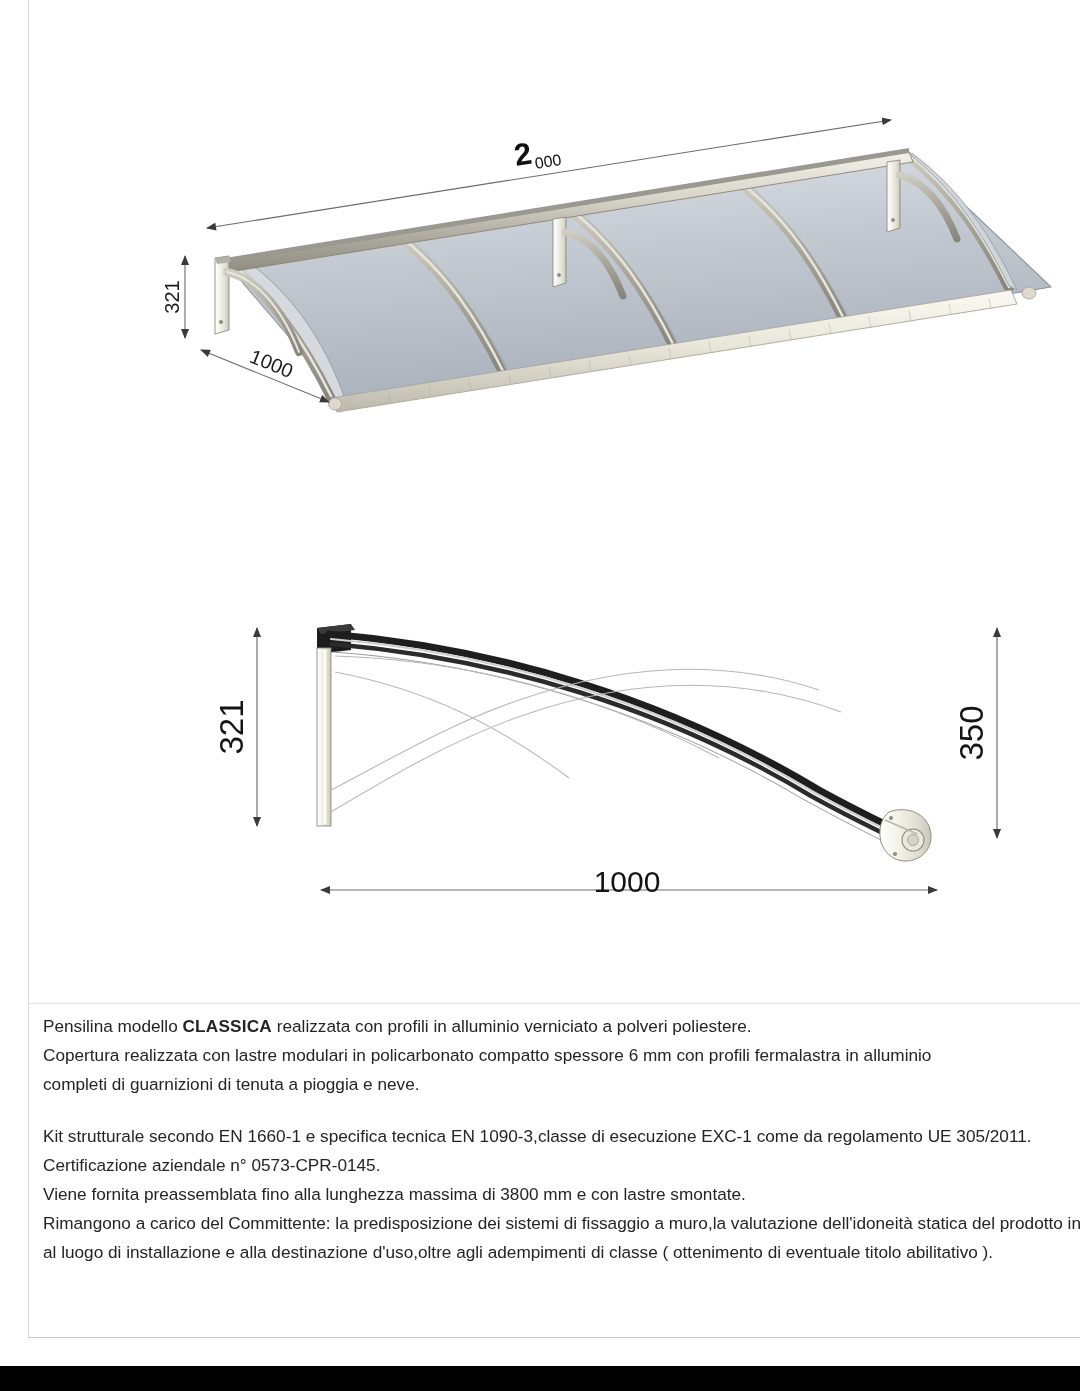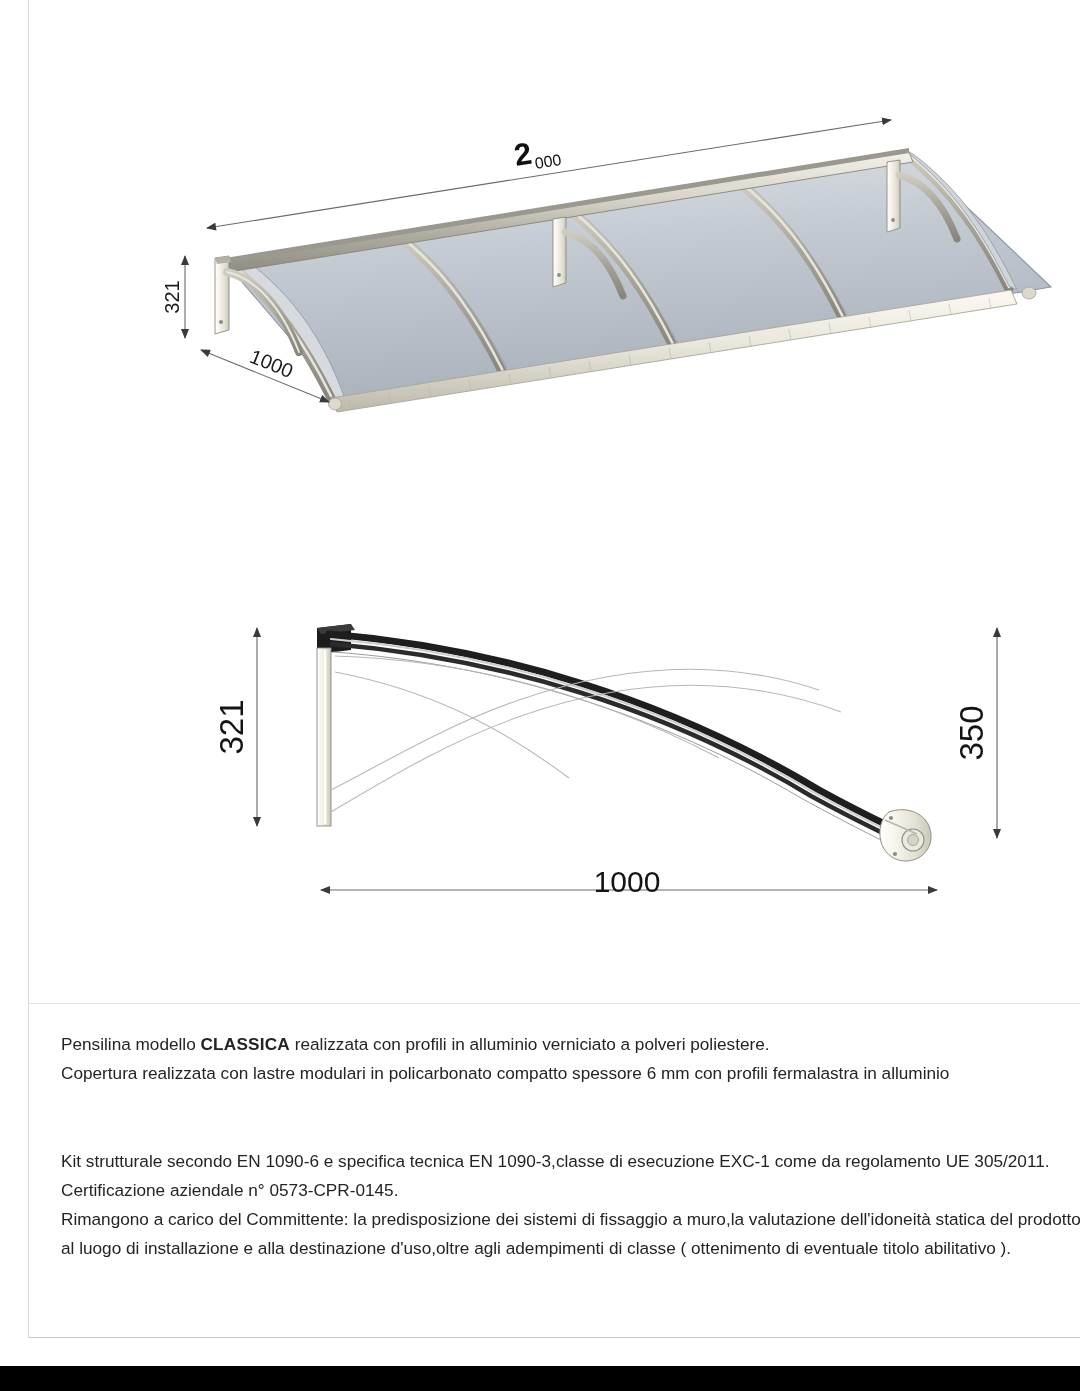--- a/index.html
+++ b/index.html
@@ -53,21 +53,21 @@
   #spec-text {
     position: absolute;
     left: 14px;
     top: 1012px;
     width: 1038px;
     color: #242424;
     font-size: 17.2px;
     line-height: 29px;
     white-space: nowrap;
   }
-  #spec-text .para { margin: 18px; }
+  #spec-text .para { margin: 0; }
   #spec-text .gap { height: 23px; }
   #spec-text .line { white-space: nowrap; }
   #spec-text b { font-weight: 700; letter-spacing: .2px; }
 
   
   #bottom-bar {
     position: absolute;
     left: 0;
     top: 1366px;
     width: 1080px;
@@ -279,30 +279,36 @@
 
   <div id="spec-text">
 
     <div class="para">
       <div class="line">
         <span>Pensilina modello </span><b>CLASSICA</b><span> realizzata con profili in alluminio verniciato a polveri poliestere.</span>
       </div>
       <div class="line">
         <span>Copertura realizzata con lastre modulari in policarbonato compatto spessore 6 mm con profili fermalastra in alluminio</span>
       </div>
+      <div class="line">
+        <span>completi di guarnizioni di tenuta a pioggia e neve.</span>
+      </div>
     </div>
 
     <div class="gap"></div>
 
     <div class="para">
       <div class="line">
-        <span>Kit strutturale secondo EN 1090-6 e specifica tecnica EN 1090-3,classe di esecuzione EXC-1 come da regolamento UE 305/2011.</span>
+        <span>Kit strutturale secondo EN 1660-1 e specifica tecnica EN 1090-3,classe di esecuzione EXC-1 come da regolamento UE 305/2011.</span>
       </div>
       <div class="line">
         <span>Certificazione aziendale n° 0573-CPR-0145.</span>
+      </div>
+      <div class="line">
+        <span>Viene fornita preassemblata fino alla lunghezza massima di 3800 mm e con lastre smontate.</span>
       </div>
       <div class="line">
         <span>Rimangono a carico del Committente: la predisposizione dei sistemi di fissaggio a muro,la valutazione dell'idoneità statica del prodotto in relazione</span>
       </div>
       <div class="line">
         <span>al luogo di installazione e alla destinazione d'uso,oltre agli adempimenti di classe ( ottenimento di eventuale titolo abilitativo ).</span>
       </div>
     </div>
 
   </div>

